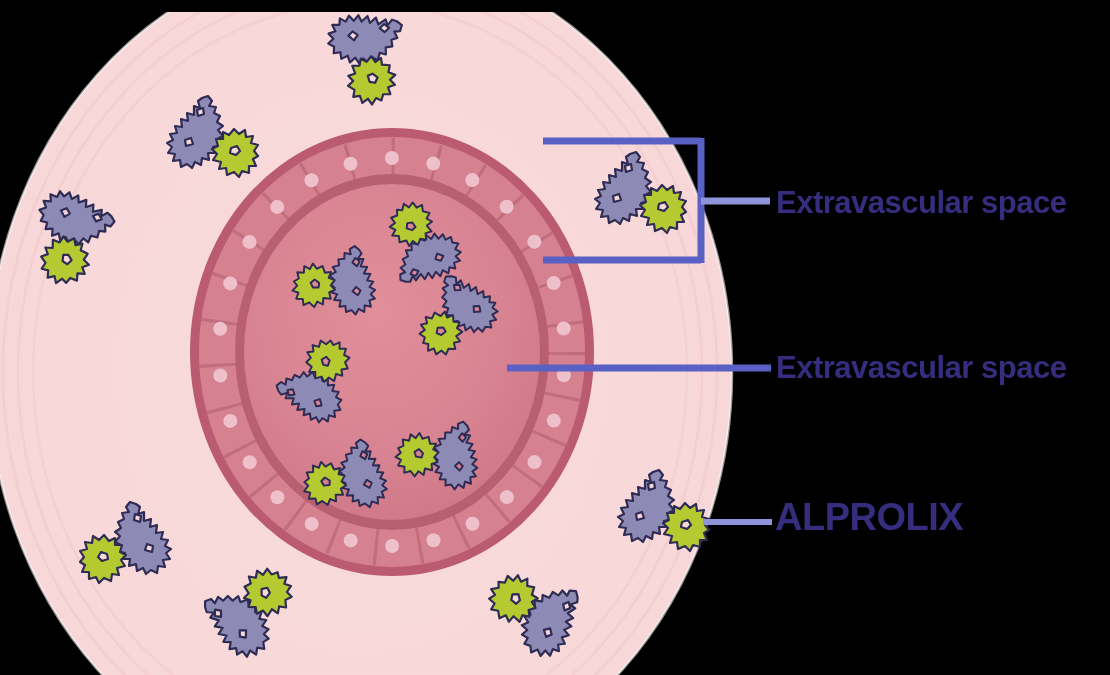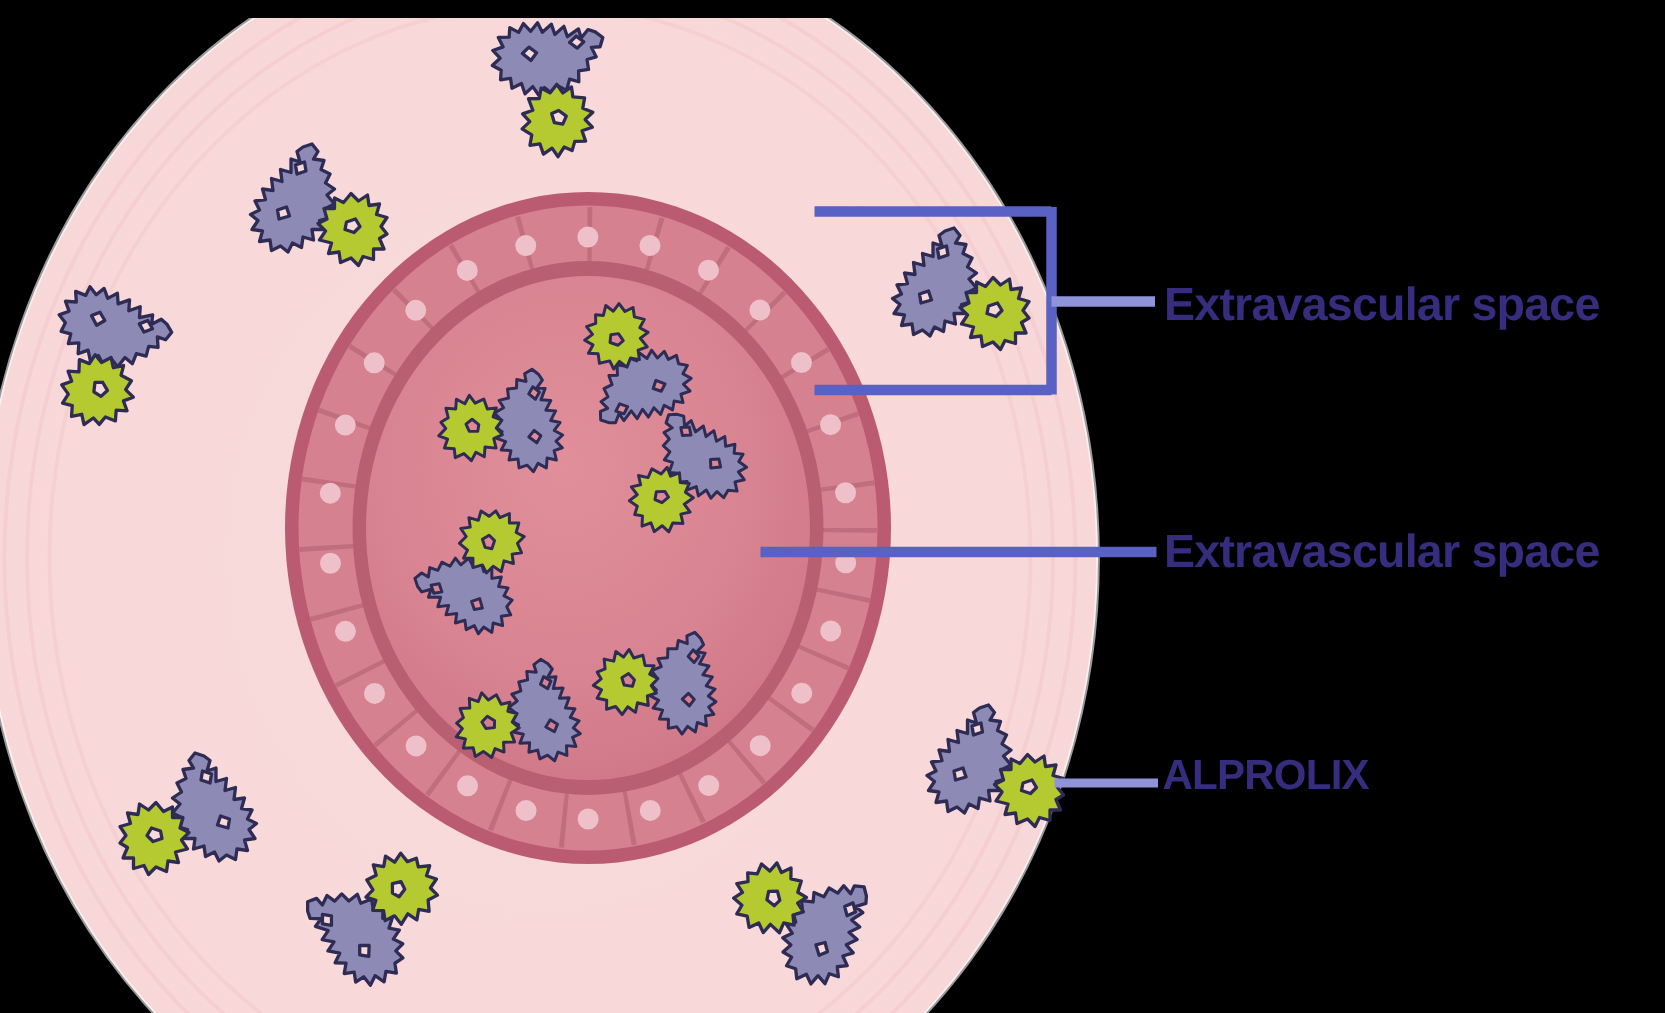--- a/index.html
+++ b/index.html
@@ -3,21 +3,21 @@
 <meta charset="utf-8">
 <style>
   html,body{margin:0;padding:0;background:var(--background,#000);}
   .stage{position:relative;width:1110px;height:675px;overflow:hidden;background:var(--background,#000);
          font-family:"Liberation Sans",sans-serif;margin-top:12px;}
   .stage svg{position:absolute;left:0;top:0;}
   .label{position:absolute;font-weight:700;color:var(--label_text,#362d7e);
          font-size:31px;letter-spacing:-0.5px;white-space:nowrap;}
   .label-extravascular{left:776px;top:173px;}
   .label-intravascular{left:776px;top:338px;}
-  .label-alprolix{left:775px;top:487px;font-size:28px;line-height:36px;text-align:right;}
+  .label-alprolix{left:775px;top:487px;font-size:38px;line-height:36px;text-align:right;}
 </style>
 </head>
 <body>
 
 <div class="stage">
 
   <svg width="1110" height="675" viewBox="0 0 1110 675">
     <defs>
       <radialGradient id="spaceGrad" cx="50%" cy="50%" r="72%">
         <stop offset="0%" style="stop-color:#f9dcdc"></stop>

